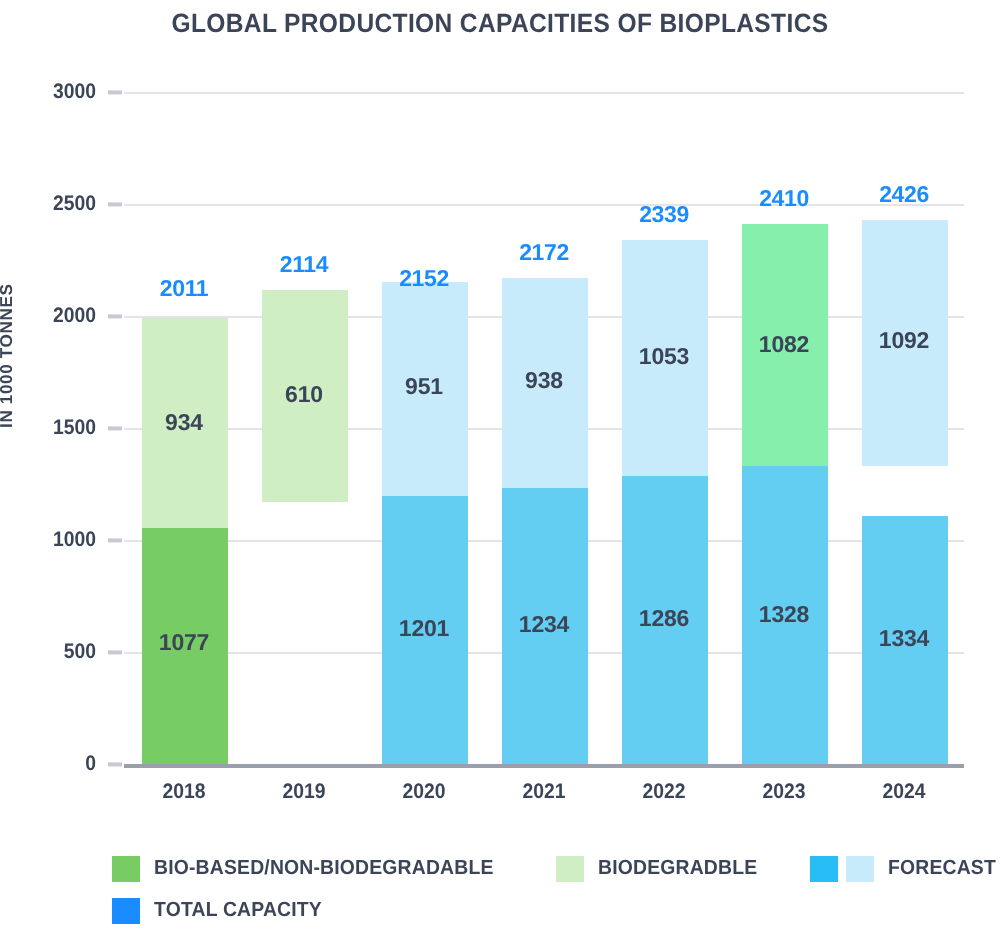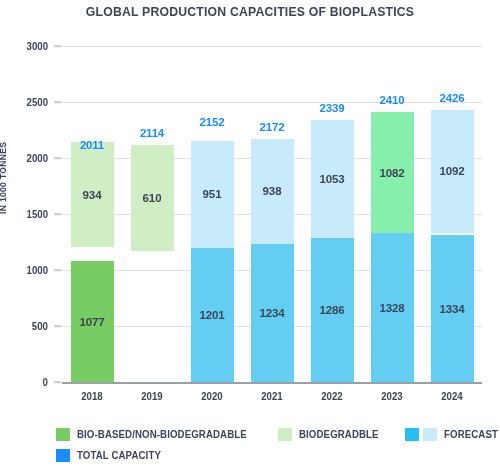--- a/index.html
+++ b/index.html
@@ -173,39 +173,39 @@
       <div class="gridline" style="top: 56px;"></div>
       <div class="ytick-mark" style="top: 56px; left: -8px;"></div>
       <div class="ytick-label" style="top: 56px; left: -58px;">2500</div>
       <div class="gridline" style="top: 0px;"></div>
       <div class="ytick-mark" style="top: 0px; left: -8px;"></div>
       <div class="ytick-label" style="top: 0px; left: -58px;">3000</div>
       <div class="bar-group" style="left: 8.5px; width: 43px; height: 336px;">
         <div class="seg" style="bottom: 0px; height: 120.624px; background: rgb(119, 204, 99);">
           <span class="seg-value">1077</span>
         </div>
-        <div class="seg" style="bottom: 135px; height: 104.608px; background: rgb(207, 238, 196);">
+        <div class="seg" style="bottom: 118px; height: 104.608px; background: rgb(207, 238, 196);">
           <span class="seg-value">934</span>
         </div>
         <div class="total-label" style="bottom: 231.232px;">2011</div>
       </div>
       <div class="bar-group" style="left: 68.5px; width: 43px; height: 336px;">
         <div class="seg" style="bottom: 131.488px; height: 105.392px; background: rgb(207, 238, 196);">
           <span class="seg-value">610</span>
         </div>
         <div class="total-label" style="bottom: 242.88px;">2114</div>
       </div>
       <div class="bar-group" style="left: 128.5px; width: 43px; height: 336px;">
         <div class="seg" style="bottom: 0px; height: 134.512px; background: rgb(99, 205, 242);">
           <span class="seg-value">1201</span>
         </div>
         <div class="seg" style="bottom: 134.512px; height: 106.512px; background: rgb(199, 235, 250);">
           <span class="seg-value">951</span>
         </div>
-        <div class="total-label" style="bottom: 254px; text-align: center;">2152</div>
+        <div class="total-label" style="bottom: 236px; text-align: center;">2152</div>
       </div>
       <div class="bar-group" style="left: 188.5px; width: 43px; height: 336px;">
         <div class="seg" style="bottom: 0px; height: 138.208px; background: rgb(99, 205, 242);">
           <span class="seg-value">1234</span>
         </div>
         <div class="seg" style="bottom: 138.208px; height: 105.056px; background: rgb(199, 235, 250);">
           <span class="seg-value">938</span>
         </div>
         <div class="total-label" style="bottom: 249.264px;">2172</div>
       </div>
@@ -221,21 +221,21 @@
       <div class="bar-group" style="left: 308.5px; width: 43px; height: 336px;">
         <div class="seg" style="bottom: 0px; height: 148.736px; background: rgb(99, 205, 242);">
           <span class="seg-value">1328</span>
         </div>
         <div class="seg" style="bottom: 148.736px; height: 121.184px; background: #86efac;">
           <span class="seg-value">1082</span>
         </div>
         <div class="total-label" style="bottom: 275.92px;">2410</div>
       </div>
       <div class="bar-group" style="left: 368.5px; width: 43px; height: 336px;">
-        <div class="seg" style="bottom: 0px; height: 147px; background: rgb(99, 205, 242); text-align: right;">
+        <div class="seg" style="bottom: 0px; height: 124px; background: rgb(99, 205, 242); text-align: right;">
           <span class="seg-value">1334</span>
         </div>
         <div class="seg" style="bottom: 149.408px; height: 122.304px; background: rgb(199, 235, 250);">
           <span class="seg-value">1092</span>
         </div>
         <div class="total-label" style="bottom: 277.712px;">2426</div>
       </div>
     </div>
 
   <div id="x-axis">

